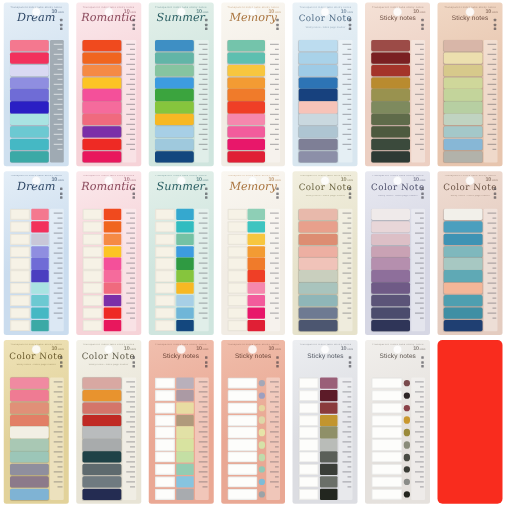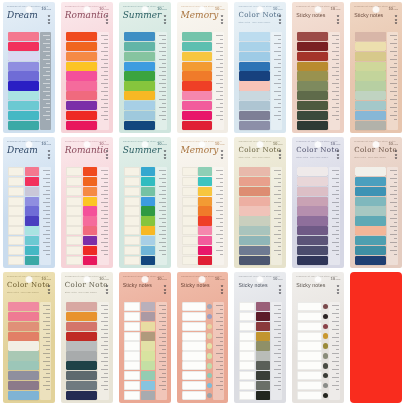--- a/index.html
+++ b/index.html
@@ -27,20 +27,21 @@
   }
   .pack{
     position:relative;
     box-sizing:border-box;
     width:100%;
     height:100%;
     border-radius:2px;
     overflow:hidden;
     display:flex;
     flex-direction:column;
+    text-align:center;
   }
   
   .pk-head{
     position:relative;
     height:30px;
     flex:0 0 30px;
     box-sizing:border-box;
     padding:3px 4px 0 4px;
   }
   .pk-micro{

